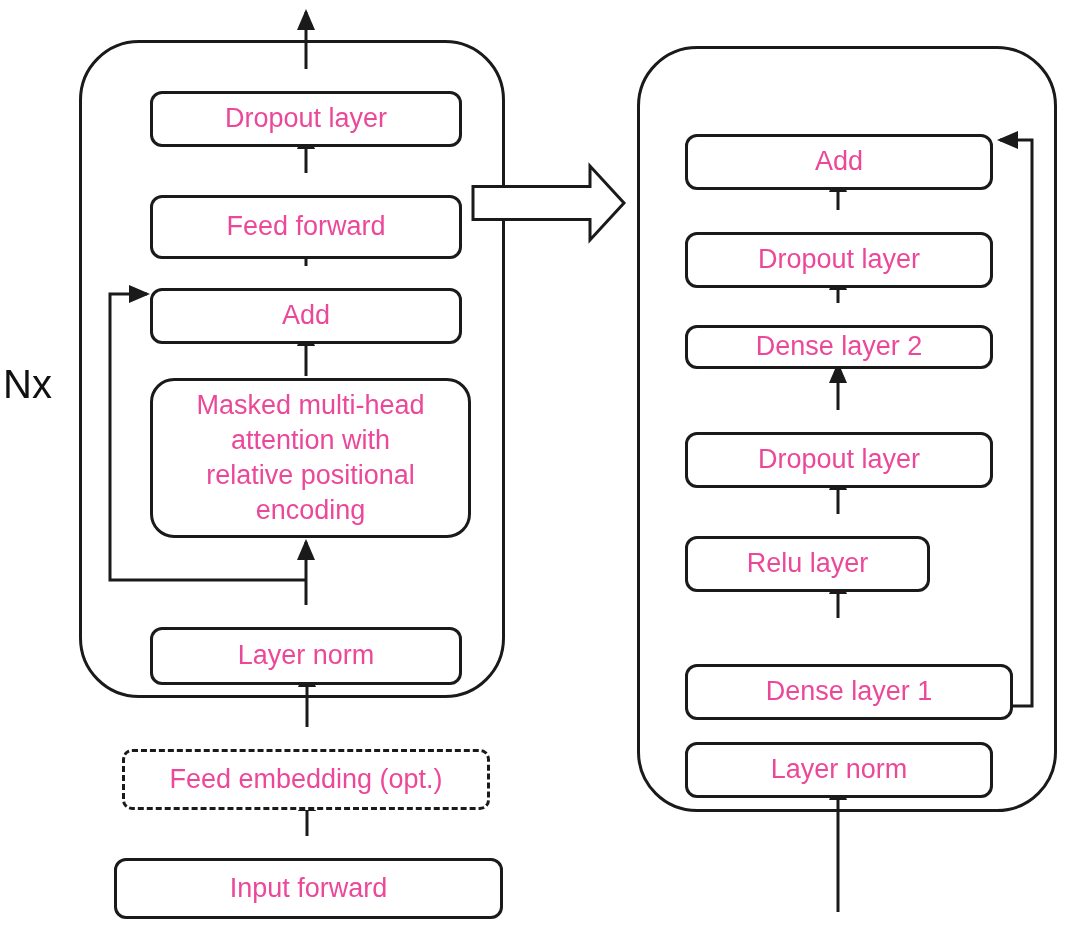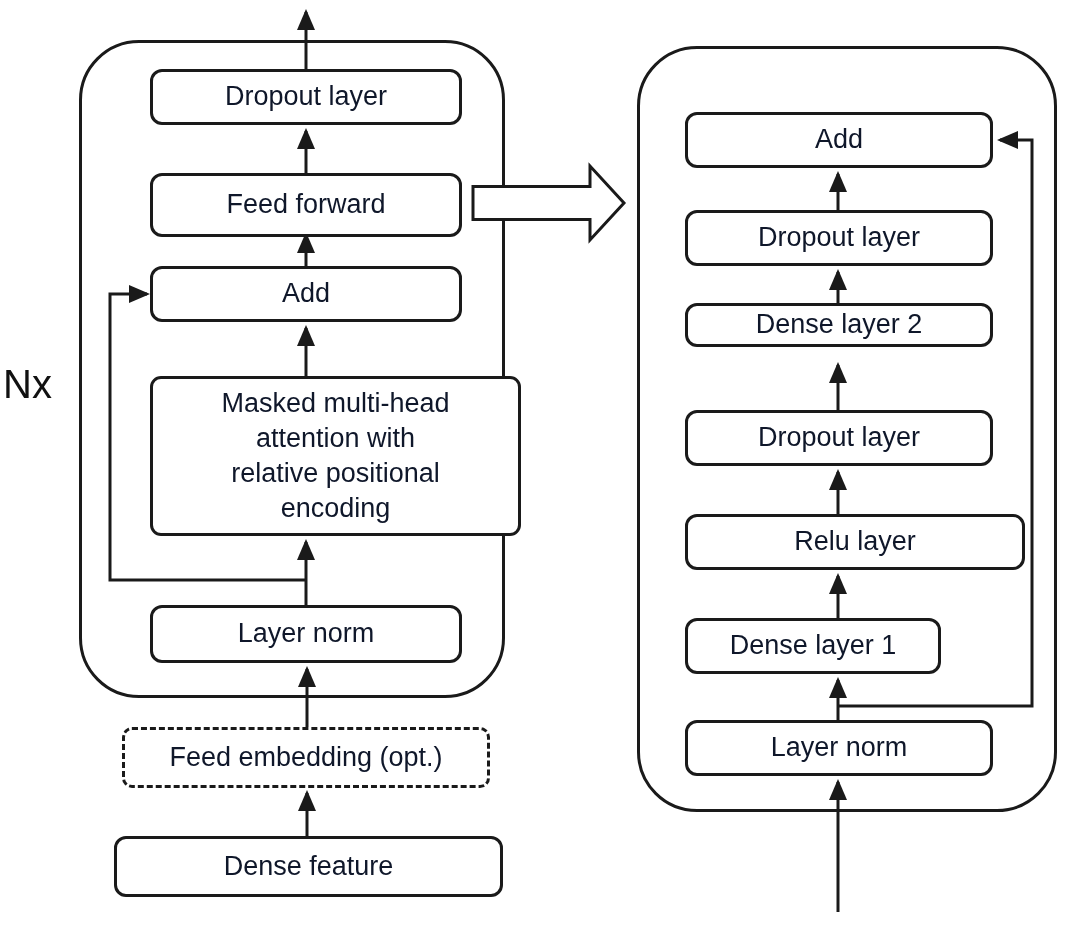--- a/index.html
+++ b/index.html
@@ -32,46 +32,47 @@
     width: 1080px; height: 926px;
     z-index: 2;
   }
 
   .box {
     position: absolute;
     box-sizing: border-box;
     border: 3px solid #1a1a1a;
     border-radius: 12px;
     background: #ffffff;
-    color: #0f172a;
+    color: #ec4899;
     font-size: 27px;
     line-height: 1.3;
     display: flex;
     align-items: center;
     justify-content: center;
     text-align: center;
     z-index: 3;
     white-space: pre-line;
+    margin-top: 22px;
   }
   
   .b-l-dropout    { left: 150px; top: 69px;  width: 312px; height: 56px; }
   .b-l-ff         { left: 150px; top: 173px; width: 312px; height: 64px; }
   .b-l-add        { left: 150px; top: 266px; width: 312px; height: 56px; }
-  .b-l-attn       { left: 150px; top: 376px; width: 371px; height: 160px; border-radius: 11px; }
+  .b-l-attn       { left: 150px; top: 356px; width: 321px; height: 160px; border-radius: 24px; }
   .b-l-norm       { left: 150px; top: 605px; width: 312px; height: 58px; }
   .b-l-embed      { left: 122px; top: 727px; width: 368px; height: 61px; border-style: dashed; border-radius: 10px; }
   .b-l-feature    { left: 114px; top: 836px; width: 389px; height: 61px; }
 
   
   .b-r-add        { left: 685px; top: 112px; width: 308px; height: 56px; }
   .b-r-dropout1   { left: 685px; top: 210px; width: 308px; height: 56px; }
   .b-r-dense2     { left: 685px; top: 303px; width: 308px; height: 44px; }
   .b-r-dropout2   { left: 685px; top: 410px; width: 308px; height: 56px; }
-  .b-r-relu       { left: 685px; top: 514px; width: 340px; height: 56px; }
-  .b-r-dense1     { left: 685px; top: 618px; width: 256px; height: 56px; }
+  .b-r-relu       { left: 685px; top: 514px; width: 245px; height: 56px; }
+  .b-r-dense1     { left: 685px; top: 642px; width: 328px; height: 56px; }
   .b-r-norm       { left: 685px; top: 720px; width: 308px; height: 56px; }
 
   .repeat-label {
     position: absolute;
     left: 3px; top: 362px;
     color: #111111;
     font-size: 40px;
     z-index: 3;
   }
 </style>
@@ -120,21 +121,21 @@
   <div class="box b-l-dropout">Dropout layer</div>
   <div class="box b-l-ff">Feed forward</div>
   <div class="box b-l-add">Add</div>
   <div class="box b-l-attn">Masked multi-head
 attention with
 relative positional
 encoding</div>
   <div class="box b-l-norm">Layer norm</div>
 
   <div class="box b-l-embed">Feed embedding (opt.)</div>
-  <div class="box b-l-feature">Dense feature</div>
+  <div class="box b-l-feature">Input forward</div>
 
   <div class="box b-r-add">Add</div>
   <div class="box b-r-dropout1">Dropout layer</div>
   <div class="box b-r-dense2">Dense layer 2</div>
   <div class="box b-r-dropout2">Dropout layer</div>
   <div class="box b-r-relu">Relu layer</div>
   <div class="box b-r-dense1">Dense layer 1</div>
   <div class="box b-r-norm">Layer norm</div>
 
 </div>

